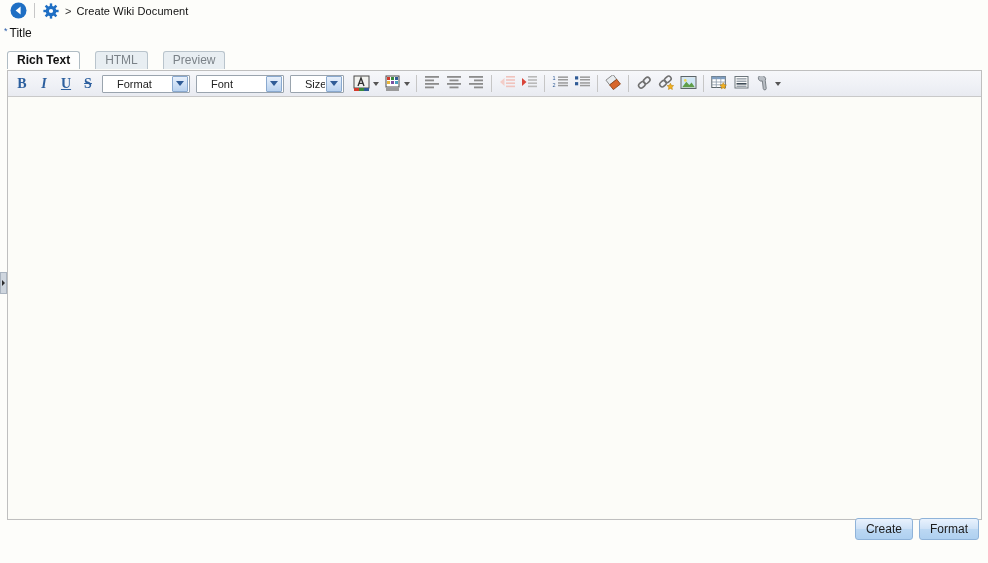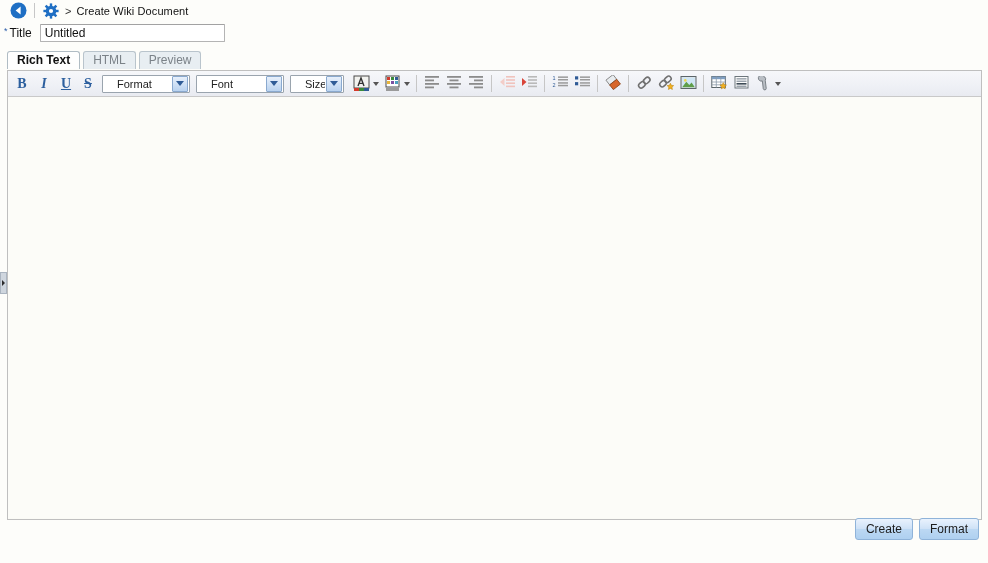--- a/index.html
+++ b/index.html
@@ -98,21 +98,21 @@
     line-height: 17px;
     padding: 0 9px;
     box-sizing: border-box;
     font-size: 12px;
     border: 1px solid #b9c4cc;
     border-bottom: none;
     border-top-left-radius: 3px;
     border-top-right-radius: 3px;
     background: #e8eef2;
     color: #7b8288;
-    margin-right: 3px;
+    margin-right: 15px;
   }
   .tab.active {
     background: #fefefe;
     color: #111;
     font-weight: bold;
     border-color: #b0bcc4;
   }
 
   
   #editor-shell {
@@ -295,21 +295,20 @@
       <circle cx="8" cy="8" r="2.1" fill="#ffffff"></circle>
     </svg>
   </span>
   <span id="breadcrumb-arrow">&gt;</span>
   <span id="breadcrumb-title">Create Wiki Document</span>
 </div>
 
 <div id="title-row">
   <span id="required-asterisk">*</span>
   <span id="title-label">Title</span>
-  <input id="title-input" type="text" value="Untitled" style="">
 </div>
 
 <div id="tab-bar">
   <div class="tab active">Rich Text</div>
   <div class="tab">HTML</div>
   <div class="tab">Preview</div>
 </div>
 
 <div id="editor-shell">
 

